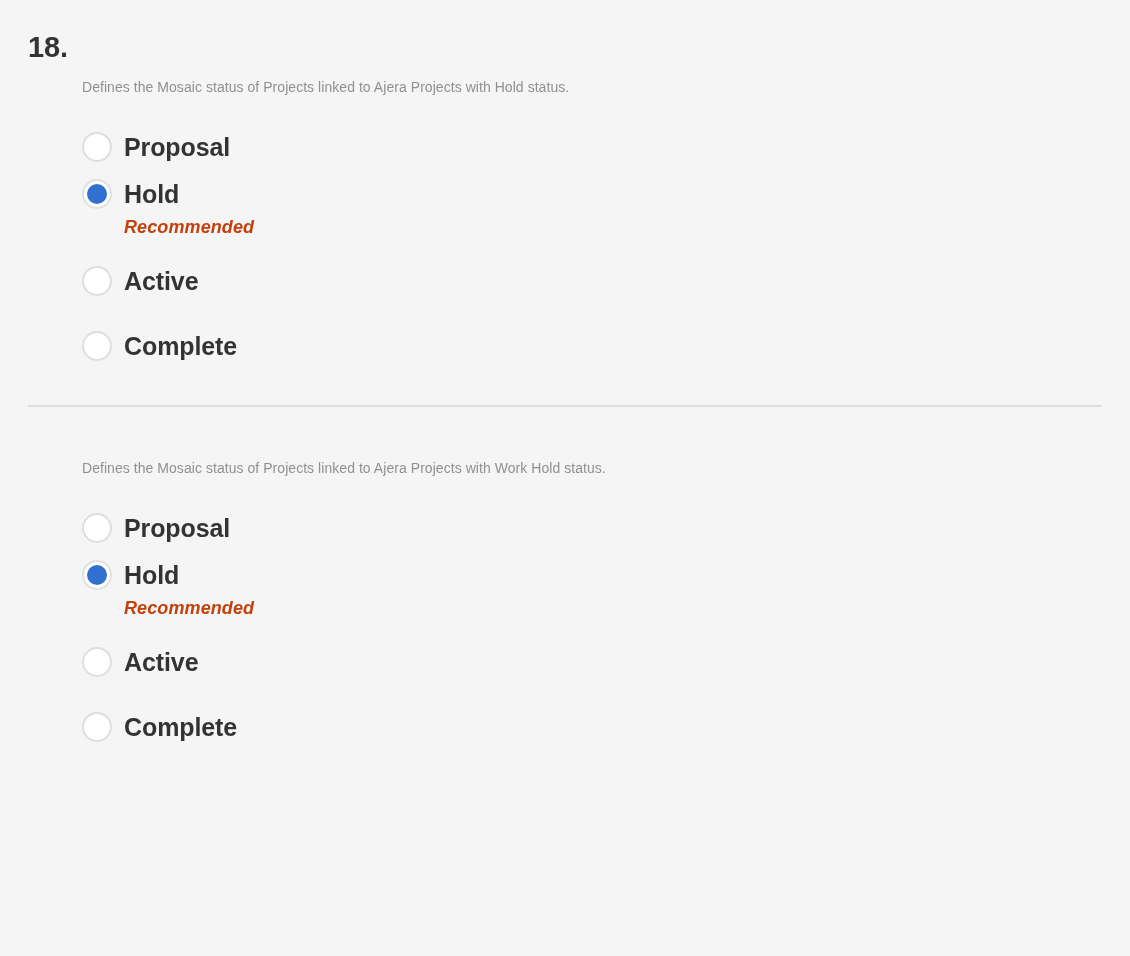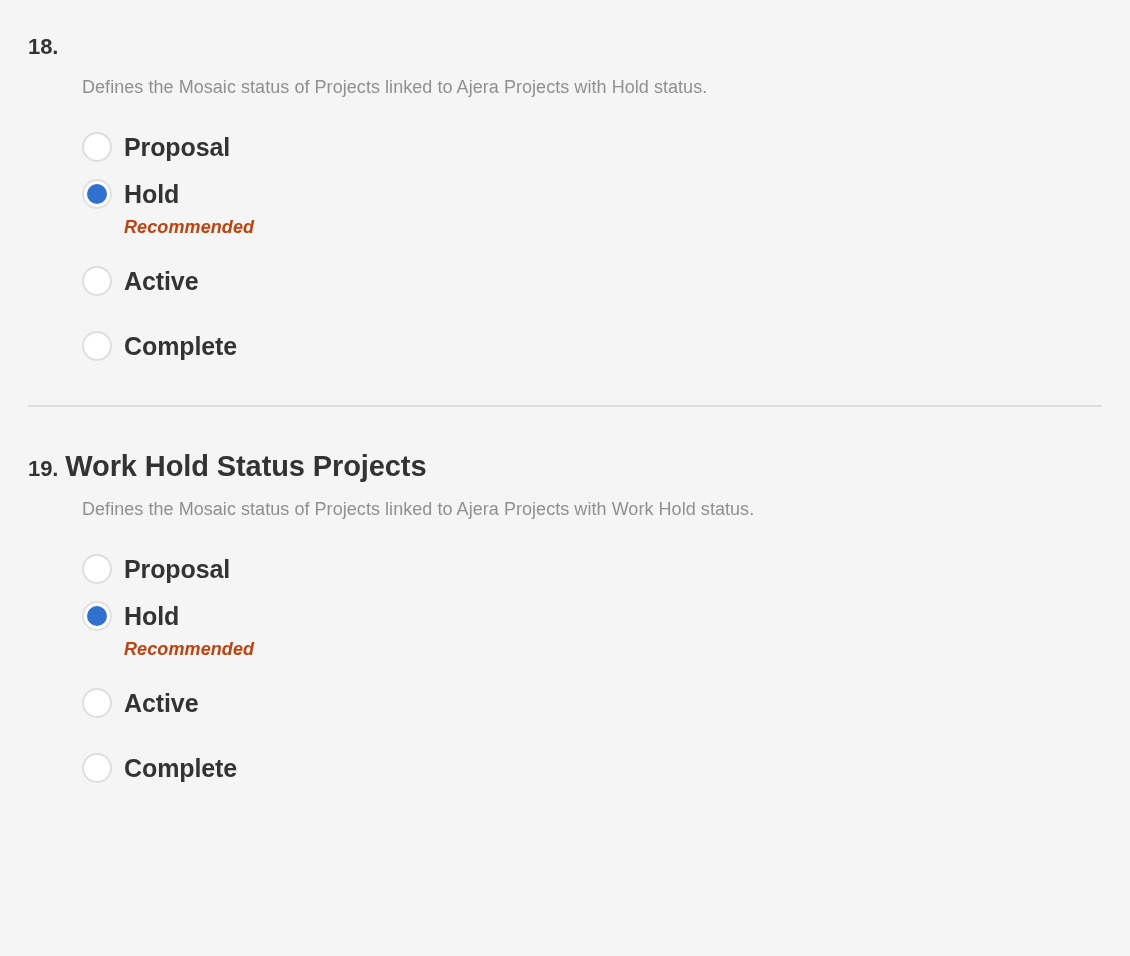--- a/index.html
+++ b/index.html
@@ -30,40 +30,40 @@
   }
 
   .q-head {
     display: flex;
     align-items: baseline;
     margin: 0;
     padding: 0;
   }
 
   .q-number {
-    font-size: 22px;
+    font-size: 29px;
     font-weight: bold;
     color: #333333;
     line-height: 38px;
     letter-spacing: -0.1px;
     flex: 0 0 auto;
     white-space: nowrap;
   }
 
   .q-title {
     font-size: 29px;
     font-weight: bold;
     color: #333333;
     line-height: 38px;
     letter-spacing: -0.1px;
     margin-left: 7px;
   }
 
   .q-desc {
-    font-size: 18px;
+    font-size: 14px;
     color: #909090;
     line-height: 34px;
     font-weight: normal;
     margin: 4px 0 0 54px;
     max-width: 1020px;
     letter-spacing: 0.05px;
   }
 
   .options {
     margin: 19px 0 0 54px;
@@ -193,24 +193,20 @@
       </div>
 
     </div>
   </section>
 
   <div class="spacer-before-divider"></div>
   <hr class="divider">
   <div class="spacer-after-divider"></div>
 
   <section class="question-block">
-    <div class="q-head">
-      <span class="q-number">19.</span>
-      <span class="q-title">Work Hold Status Projects</span>
-    </div>
     <p class="q-desc" style="max-width:1000px;">Defines the Mosaic status of Projects linked to Ajera Projects with Work Hold status.</p>
 
     <div class="options">
 
       <div class="option-row">
         <div>
           <div class="option-main">
             <span class="radio"></span>
             <span class="option-label">Proposal</span>
           </div>

